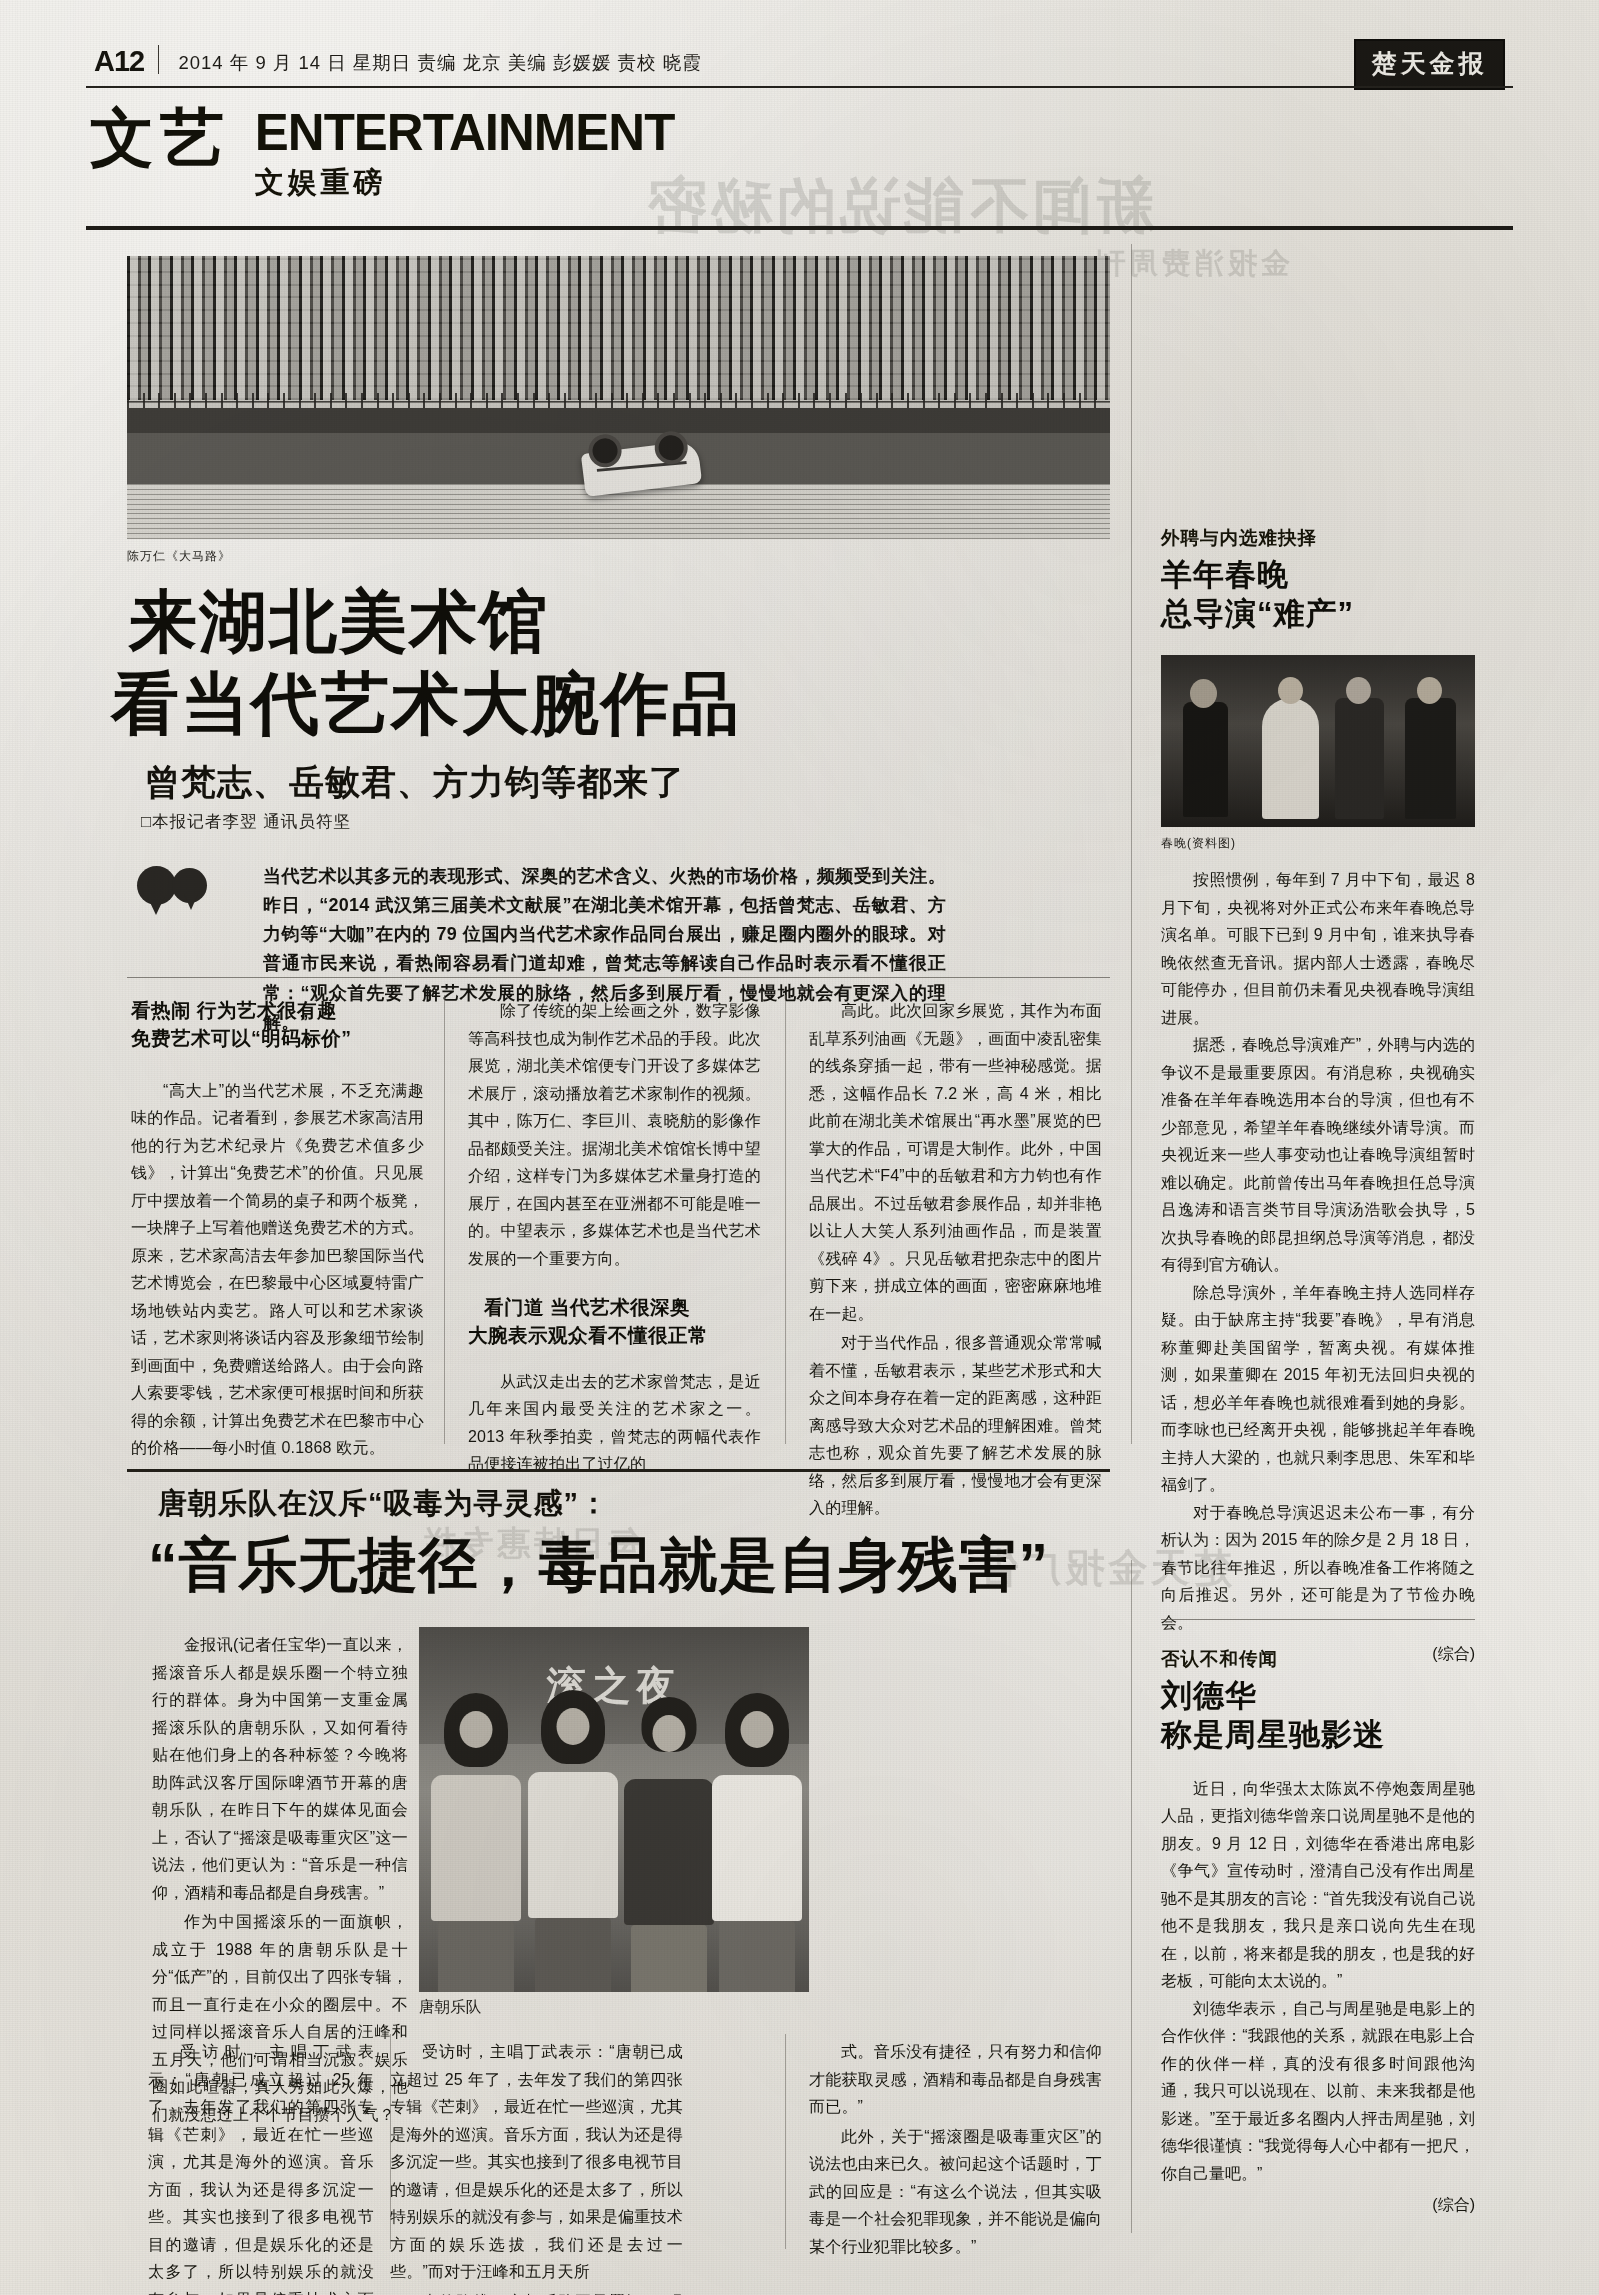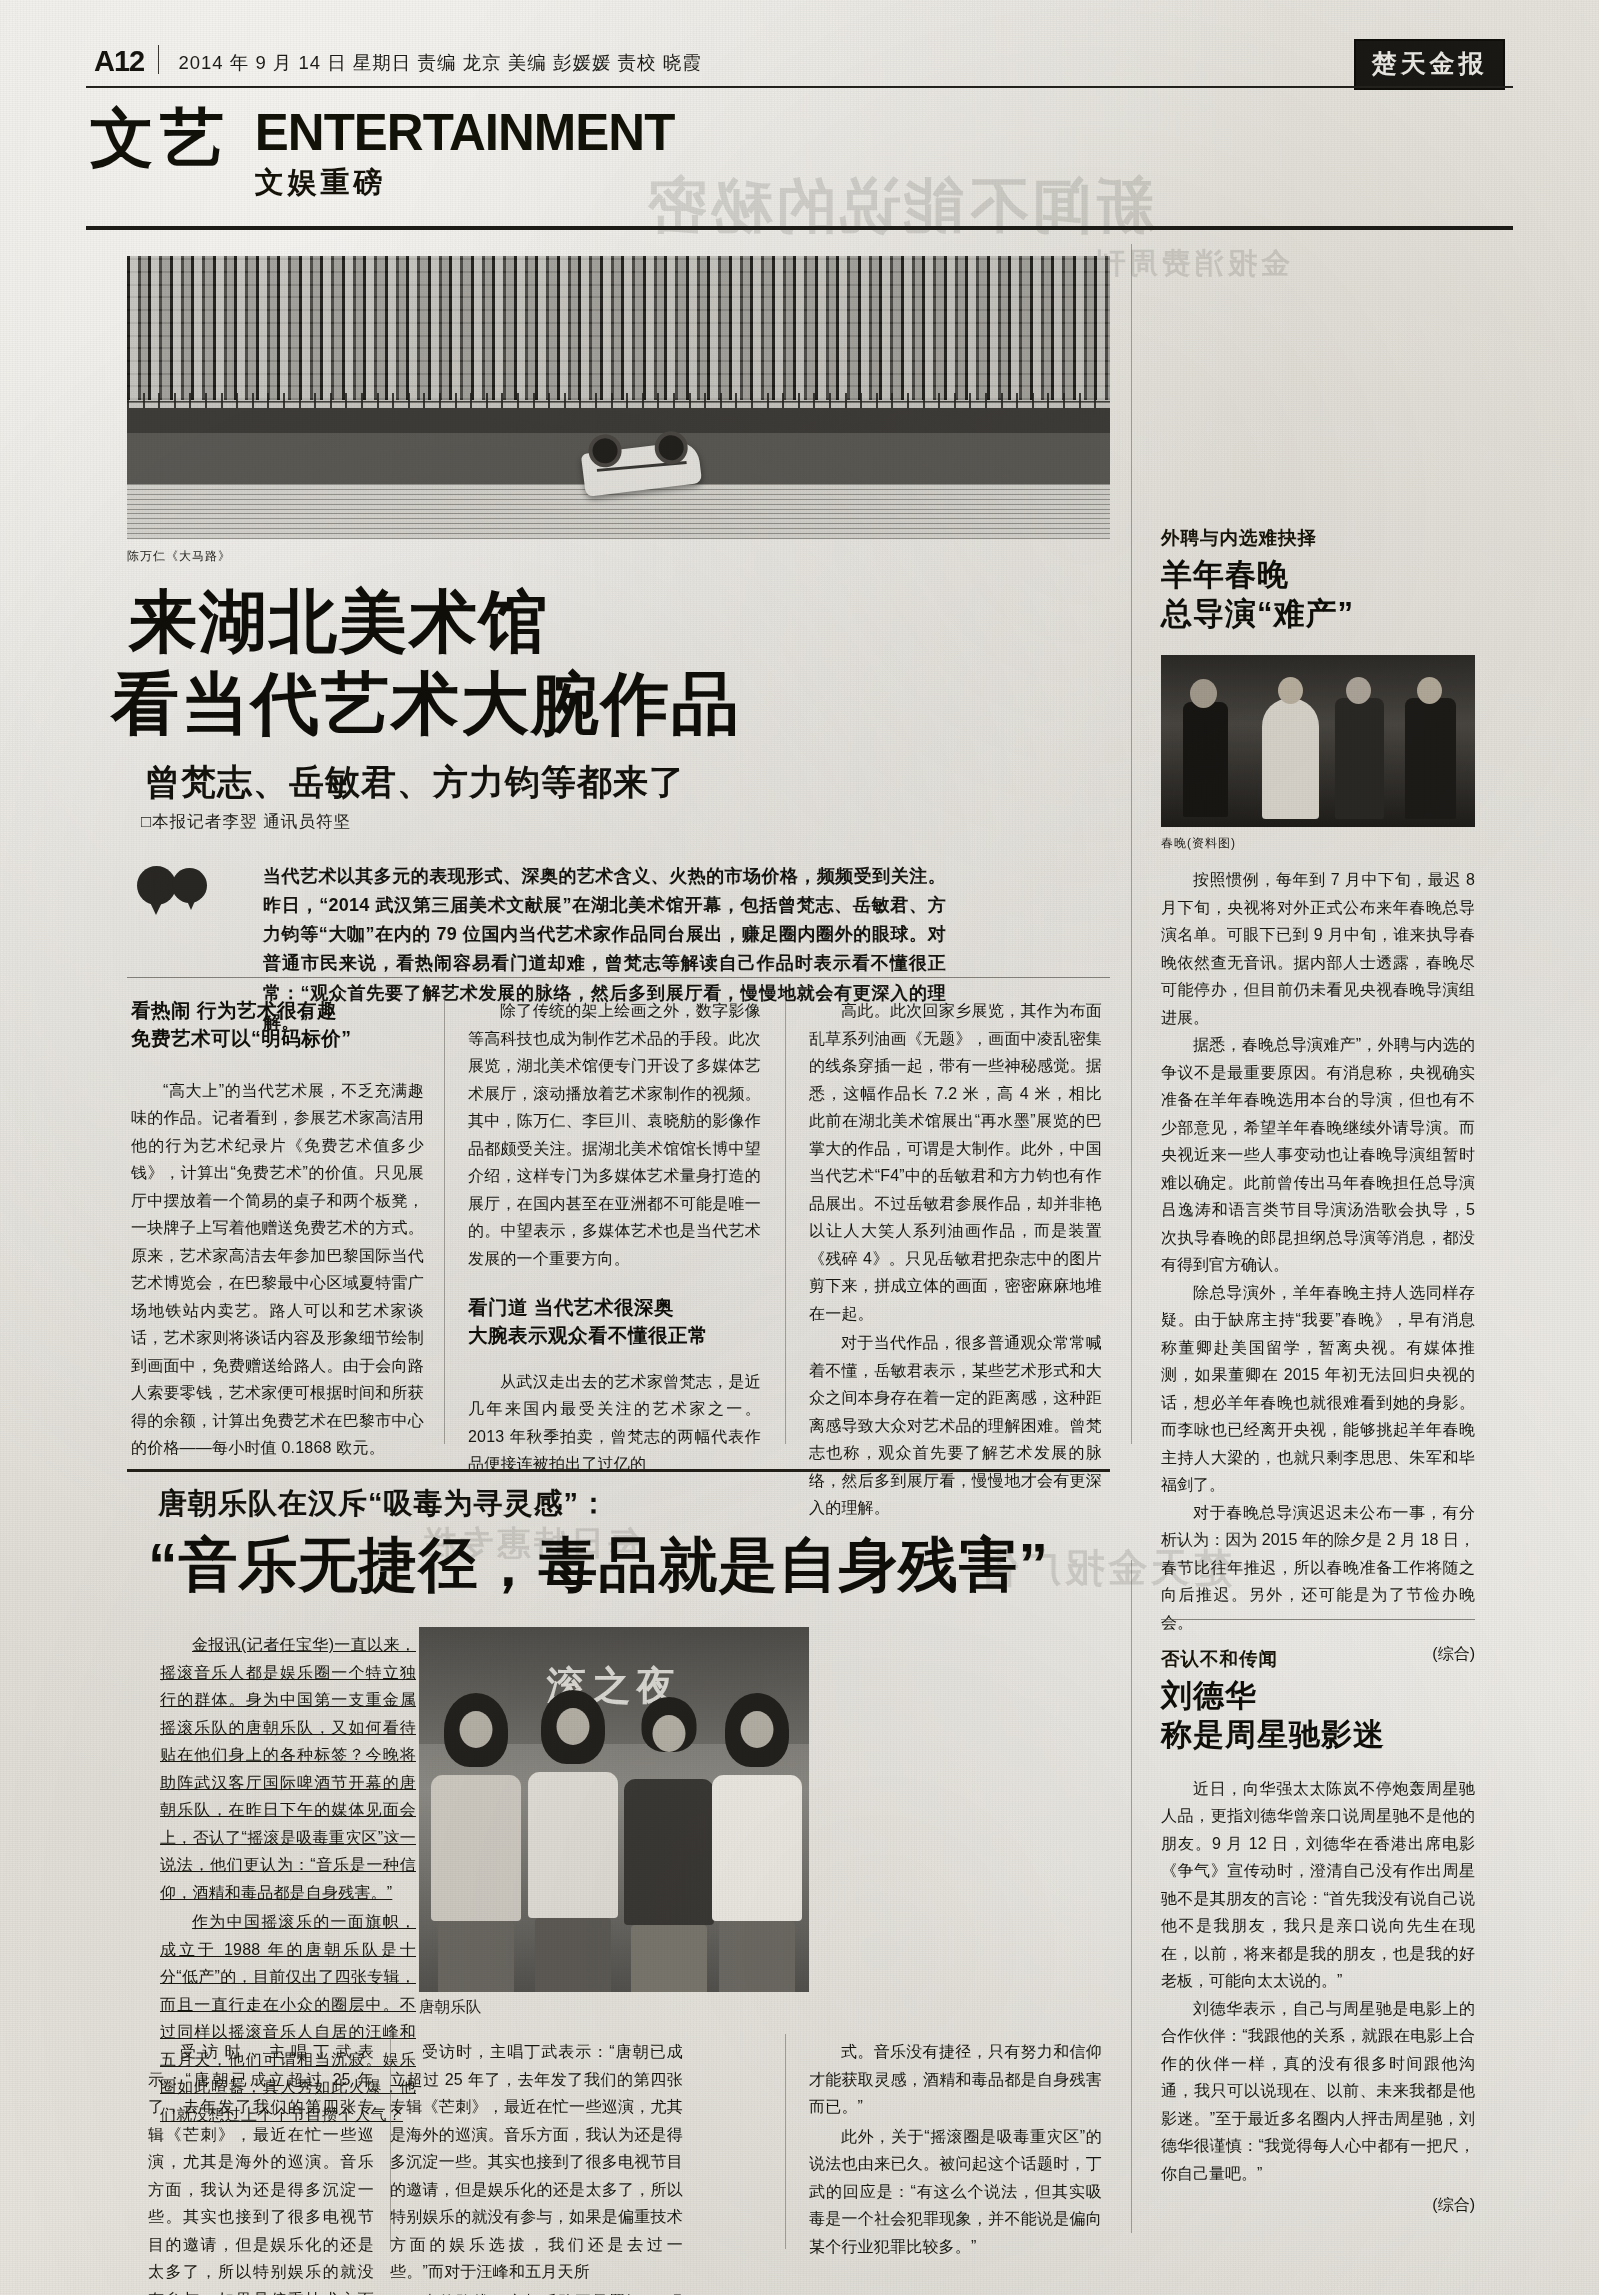--- a/index.html
+++ b/index.html
@@ -243,21 +243,21 @@
       <div class="subhead" style="margin-top:-7.8px;">免费艺术可以“明码标价”</div>
       <div class="body" style="margin-top:25px;">
         <p>“高大上”的当代艺术展，不乏充满趣味的作品。记者看到，参展艺术家高洁用他的行为艺术纪录片《免费艺术值多少钱》，计算出“免费艺术”的价值。只见展厅中摆放着一个简易的桌子和两个板凳，一块牌子上写着他赠送免费艺术的方式。原来，艺术家高洁去年参加巴黎国际当代艺术博览会，在巴黎最中心区域夏特雷广场地铁站内卖艺。路人可以和艺术家谈话，艺术家则将谈话内容及形象细节绘制到画面中，免费赠送给路人。由于会向路人索要零钱，艺术家便可根据时间和所获得的余额，计算出免费艺术在巴黎市中心的价格——每小时值 0.1868 欧元。</p>
       </div>
     </div>
 
     <div style="position:absolute;left:468px;top:997px;width:293px;">
       <div class="body">
         <p>除了传统的架上绘画之外，数字影像等高科技也成为制作艺术品的手段。此次展览，湖北美术馆便专门开设了多媒体艺术展厅，滚动播放着艺术家制作的视频。其中，陈万仁、李巨川、袁晓舫的影像作品都颇受关注。据湖北美术馆馆长博中望介绍，这样专门为多媒体艺术量身打造的展厅，在国内甚至在亚洲都不可能是唯一的。中望表示，多媒体艺术也是当代艺术发展的一个重要方向。</p>
       </div>
-      <div class="subhead" style="margin-top:21.5px;">看门道  当代艺术很深奥</div>
+      <div class="subhead" style="margin-top:21.5px;margin-left:16px;">看门道  当代艺术很深奥</div>
       <div class="subhead" style="margin-top:-7.8px;">大腕表示观众看不懂很正常</div>
       <div class="body" style="margin-top:19.5px;">
         <p>从武汉走出去的艺术家曾梵志，是近几年来国内最受关注的艺术家之一。2013 年秋季拍卖，曾梵志的两幅代表作品便接连被拍出了过亿的</p>
       </div>
     </div>
 
     <div style="position:absolute;left:809px;top:997px;width:293px;">
       <div class="body">
         <p>高此。此次回家乡展览，其作为布面乱草系列油画《无题》，画面中凌乱密集的线条穿插一起，带有一些神秘感觉。据悉，这幅作品长 7.2 米，高 4 米，相比此前在湖北美术馆展出“再水墨”展览的巴掌大的作品，可谓是大制作。此外，中国当代艺术“F4”中的岳敏君和方力钧也有作品展出。不过岳敏君参展作品，却并非艳以让人大笑人系列油画作品，而是装置《残碎 4》。只见岳敏君把杂志中的图片剪下来，拼成立体的画面，密密麻麻地堆在一起。</p>
         <p>对于当代作品，很多普通观众常常喊着不懂，岳敏君表示，某些艺术形式和大众之间本身存在着一定的距离感，这种距离感导致大众对艺术品的理解困难。曾梵志也称，观众首先要了解艺术发展的脉络，然后多到展厅看，慢慢地才会有更深入的理解。</p>
@@ -330,21 +330,21 @@
         <div style="position:relative;height:74px;">
             <div class="m-hair"></div>
             <div class="m-face"></div>
           </div>
         <div class="m-body" style="background:#efece6;"></div>
         <div class="m-legs" style="background:#6e6b65;"></div>
       </div>
     </div>
     <div class="bandcap" style="position:absolute;left:419px;top:1997px;">唐朝乐队</div>
 
-    <div class="body" style="position:absolute;left:160px;top:1631px;width:256px;text-decoration:underline;">
+    <div class="body" style="position:absolute;left:152px;top:1631px;width:256px;">
       <p>金报讯(记者任宝华)一直以来，摇滚音乐人都是娱乐圈一个特立独行的群体。身为中国第一支重金属摇滚乐队的唐朝乐队，又如何看待贴在他们身上的各种标签？今晚将助阵武汉客厅国际啤酒节开幕的唐朝乐队，在昨日下午的媒体见面会上，否认了“摇滚是吸毒重灾区”这一说法，他们更认为：“音乐是一种信仰，酒精和毒品都是自身残害。”</p>
       <p>作为中国摇滚乐的一面旗帜，成立于 1988 年的唐朝乐队是十分“低产”的，目前仅出了四张专辑，而且一直行走在小众的圈层中。不过同样以摇滚音乐人自居的汪峰和五月天，他们可谓相当沉寂。娱乐圈如此喧嚣，真人秀如此火爆，他们就没想过上个个节目攒个人气？</p>
     </div>
 
     <div class="body" style="position:absolute;left:390px;top:2038px;width:293px;">
       <p>受访时，主唱丁武表示：“唐朝已成立超过 25 年了，去年发了我们的第四张专辑《芒刺》，最近在忙一些巡演，尤其是海外的巡演。音乐方面，我认为还是得多沉淀一些。其实也接到了很多电视节目的邀请，但是娱乐化的还是太多了，所以特别娱乐的就没有参与，如果是偏重技术方面的娱乐选拔，我们还是去过一些。”而对于汪峰和五月天所</p>
       <p>走的路线，唐朝乐队不予置评。“现在社会太娱乐化了，需要有一颗属心去坚持自己的梦想。”丁武说道。</p>
 
     </div>
 

